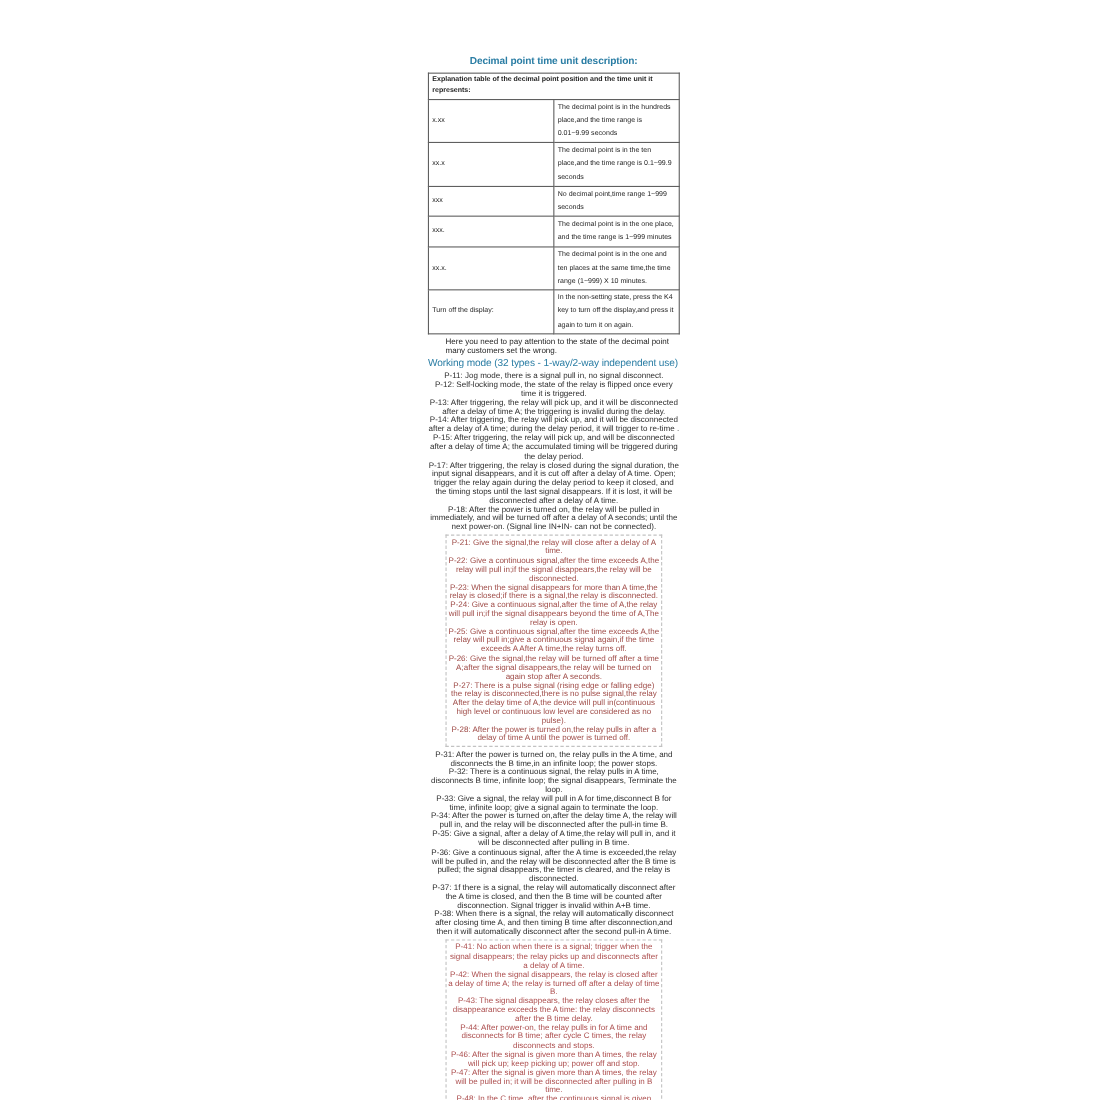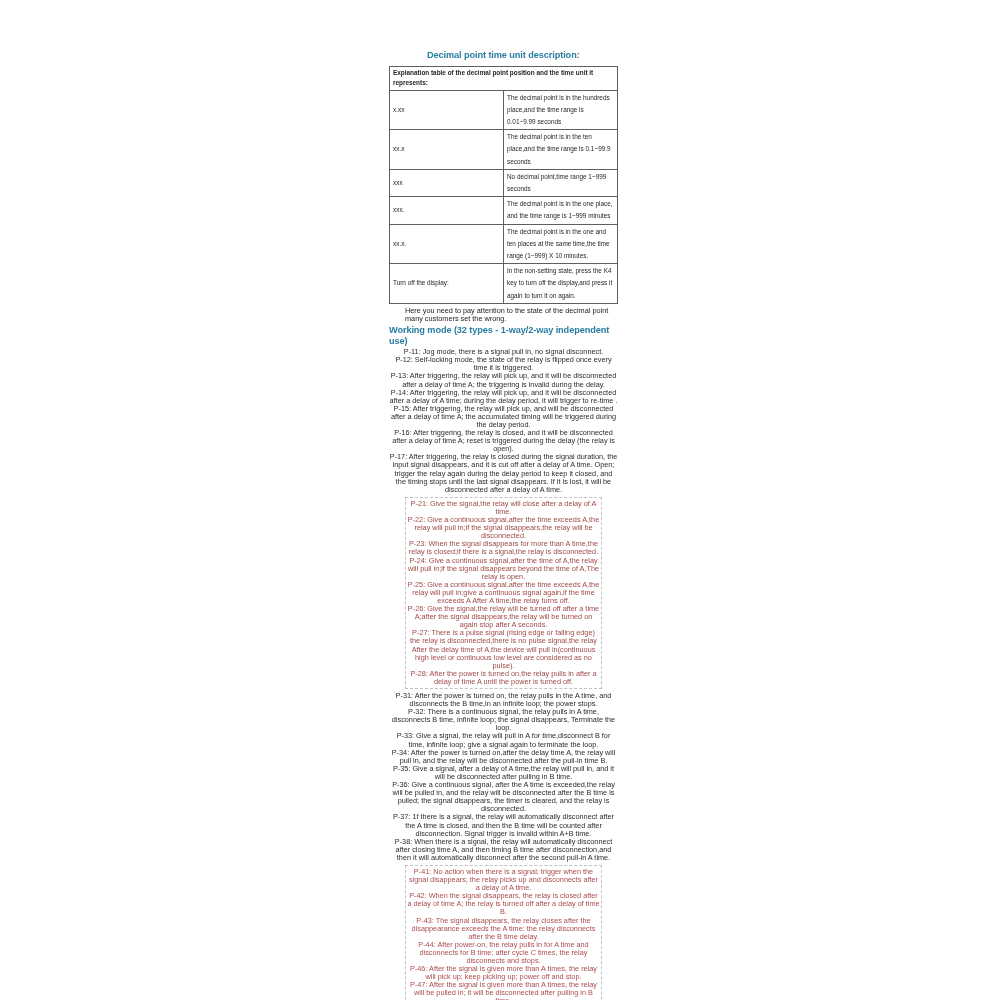--- a/index.html
+++ b/index.html
@@ -2,21 +2,21 @@
 <html><head>
 <meta charset="utf-8">
 <style>
   html,body{margin:0;padding:0;background:#ffffff;}
   body{width:1000px;height:1000px;position:relative;overflow:hidden;
        font-family:"Liberation Sans","DejaVu Sans",sans-serif;
        -webkit-font-smoothing:antialiased;}
   .content{position:absolute;left:389px;top:50px;width:229px;color:#2e2e2e;}
   .heading{color:#2a7da4;font-weight:bold;font-size:9.2px;line-height:10.5px;
            letter-spacing:-0.1px;margin:0 0 5px 0;padding-left:38px;}
-  .heading2{color:#2a7da4;font-weight:bold;font-size:9.2px;line-height:10.5px;
+  .heading2{color:#2a7da4;font-weight:normal;font-size:9.2px;line-height:10.5px;
            letter-spacing:-0.1px;margin:1px 0 2px 0;}
   table.unit-table{border-collapse:collapse;width:100%;margin:0 0 3px 0;
            table-layout:fixed;}
   table.unit-table td{border:1px solid #5f5f5f;font-size:6.4px;color:#1f1f1f;
            padding:1px 3px;vertical-align:middle;}
   table.unit-table{border:1px solid #3a3a3a;}
   td.th-cell{font-weight:bold;line-height:10.5px;}
   td.lbl-cell{width:36px;line-height:12.2px;}
   td.desc-cell{line-height:12.2px;}
   .note{font-size:7.3px;line-height:8.2px;margin:0 0 2px 16px;color:#222222;}
@@ -70,22 +70,22 @@
   <div class="note">Here you need to pay attention to the state of the decimal point many customers set the wrong.</div>
 
   <div class="heading2">Working mode (32 types - 1-way/2-way independent use)</div>
 
   <div class="modes c-black" id="modes-p1x">
       <div class="mode-line">P-11: Jog mode, there is a signal pull in, no signal disconnect.</div>
       <div class="mode-line">P-12: Self-locking mode, the state of the relay is flipped once every time it is triggered.</div>
       <div class="mode-line">P-13: After triggering, the relay will pick up, and it will be disconnected after a delay of time A; the triggering is invalid during the delay.</div>
       <div class="mode-line">P-14: After triggering, the relay will pick up, and it will be disconnected after a delay of A time; during the delay period, it will trigger to re-time .</div>
       <div class="mode-line">P-15: After triggering, the relay will pick up, and will be disconnected after a delay of time A; the accumulated timing will be triggered during the delay period.</div>
-      <div class="mode-line">P-16: After triggering, the relay is closed, and it will be disconnected after a delay of time A; reset is triggered during the delay (the relay is open).</div>
       <div class="mode-line">P-17: After triggering, the relay is closed during the signal duration, the input signal disappears, and it is cut off after a delay of A time. Open; trigger the relay again during the delay period to keep it closed, and the timing stops until the last signal disappears. If it is lost, it will be disconnected after a delay of A time.</div>
+      <div class="mode-line">P-18: After the power is turned on, the relay will be pulled in immediately, and will be turned off after a delay of A seconds; until the next power-on. (Signal line IN+IN- can not be connected).</div>
     </div>
 
   <div class="dashed-box">
     <div class="modes c-red1" id="modes-p2x">
         <div class="mode-line">P-21: Give the signal,the relay will close after a delay of A time.</div>
         <div class="mode-line">P-22: Give a continuous signal,after the time exceeds A,the relay will pull in;if the signal disappears,the relay will be disconnected.</div>
         <div class="mode-line">P-23: When the signal disappears for more than A time,the relay is closed;if there is a signal,the relay is disconnected.</div>
         <div class="mode-line">P-24: Give a continuous signal,after the time of A,the relay will pull in;if the signal disappears beyond the time of A,The relay is open.</div>
         <div class="mode-line">P-25: Give a continuous signal,after the time exceeds A,the relay will pull in;give a continuous signal again,if the time exceeds A After A time,the relay turns off.</div>
         <div class="mode-line">P-26: Give the signal,the relay will be turned off after a time A;after the signal disappears,the relay will be turned on again stop after A seconds.</div>

